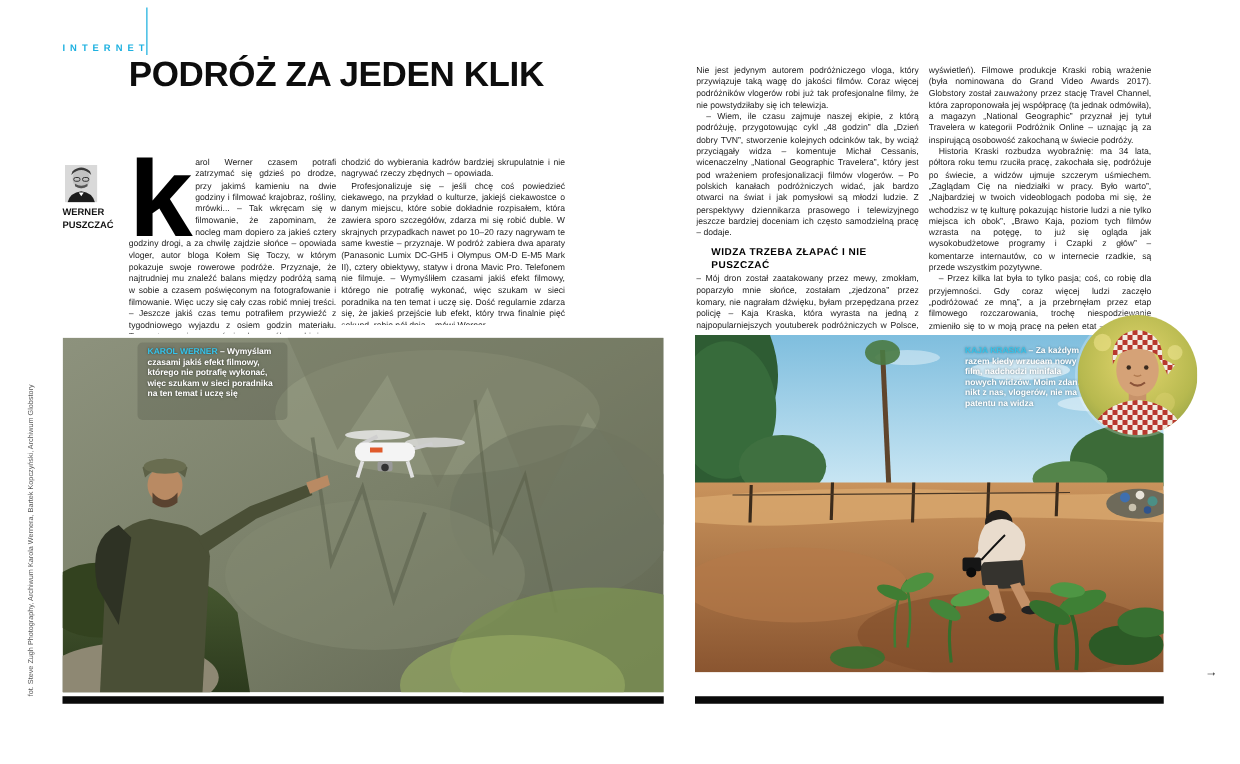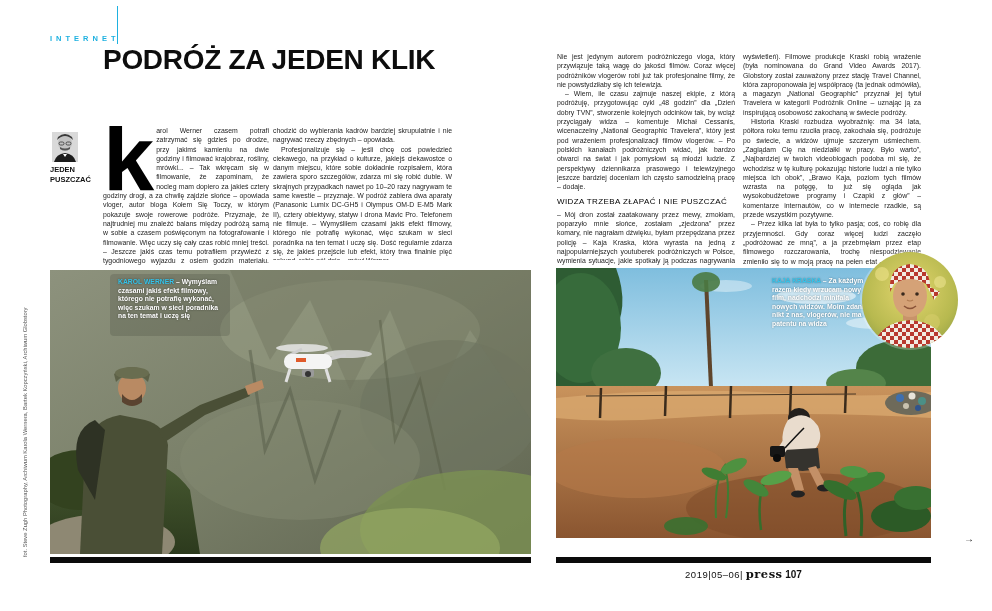--- a/index.html
+++ b/index.html
@@ -21,21 +21,21 @@
   .body-col{position:absolute;text-align:justify;font-size:6.9px;line-height:9.3px;
             color:#1d1d1d;overflow:hidden;}
   .col-1{left:103px;top:126px;width:166px;height:141px;}
   .col-2{left:273px;top:126px;width:179px;height:134px;}
   .col-3{left:557px;top:52px;width:178px;height:214px;}
   .col-4{left:743px;top:52px;width:178px;height:214px;}
   .para{margin:0;}
   .para.indent{text-indent:8px;}
   .dropcap{float:left;font-size:92px;line-height:60px;font-weight:900;color:#000;
            padding:2px 6px 0 0;letter-spacing:-4px;}
-  .subheading{font-size:8px;font-weight:normal;letter-spacing:0.4px;margin:6px 0 3px 0;
+  .subheading{font-size:8px;font-weight:bold;letter-spacing:0.4px;margin:6px 0 3px 12px;
               text-align:left;color:#000;}
   
   .photo{position:absolute;overflow:hidden;}
   .photo-left{left:50px;top:270px;width:481px;height:284px;}
   .photo-right{left:556px;top:268px;width:375px;height:270px;}
   .photo svg{display:block;}
   .photo-caption{position:absolute;font-size:6.8px;line-height:8.6px;font-weight:bold;
                  color:#fff;text-shadow:0 0 2px rgba(0,0,0,.55);}
   .caption-left{left:68px;top:8px;width:104px;}
   .caption-right{left:772px;top:277px;width:104px;position:absolute;font-size:6.8px;
@@ -74,21 +74,21 @@
       <ellipse cx="13" cy="11" rx="7" ry="8" fill="#c2c2c2"></ellipse>
       <path d="M5 8 Q13 0 21 8 L20 5 Q13 -1 6 5 Z" fill="#3a3a3a"></path>
       <rect x="7" y="10" width="5" height="3" rx="1.5" fill="none" stroke="#333" stroke-width="0.8"></rect>
       <rect x="14" y="10" width="5" height="3" rx="1.5" fill="none" stroke="#333" stroke-width="0.8"></rect>
       <path d="M8 17 Q13 20 18 17 L18 15 Q13 18 8 15 Z" fill="#555"></path>
       <path d="M2 30 Q4 22 13 21 Q22 22 24 30 Z" fill="#1c1c1c"></path>
       <path d="M11 22 L13 25 L15 22 Z" fill="#fff"></path>
     </svg>
   </div>
   <div class="author-name">
-    <div>JEDEN</div>
+    <div>WERNER</div>
     <div>PUSZCZAĆ</div>
   </div>
 
   <div class="body-col col-1">
     <span class="dropcap">k</span>
     <p class="para">arol Werner czasem potrafi zatrzymać się gdzieś po drodze, przy jakimś kamieniu na dwie godziny i filmować krajobraz, rośliny, mrówki... – Tak wkręcam się w filmowanie, że zapominam, że nocleg mam dopiero za jakieś cztery godziny drogi, a za chwilę zajdzie słońce – opowiada vloger, autor bloga Kołem Się Toczy, w którym pokazuje swoje rowerowe podróże. Przyznaje, że najtrudniej mu znaleźć balans między podróżą samą w sobie a czasem poświęconym na fotografowanie i filmowanie. Więc uczy się cały czas robić mniej treści. – Jeszcze jakiś czas temu potrafiłem przywieźć z tygodniowego wyjazdu z osiem godzin materiału. Teraz staram się usuwać nieudane próby na bieżąco, pod-</p>
   </div>
 
   <div class="body-col col-2">
     <p class="para">chodzić do wybierania kadrów bardziej skrupulatnie i nie nagrywać rzeczy zbędnych – opowiada.</p>
@@ -285,23 +285,18 @@
       <circle cx="41" cy="42" r="1.8" fill="#3a2a1e"></circle>
       <circle cx="55" cy="42" r="1.8" fill="#3a2a1e"></circle>
       <path d="M42 54 Q48 59 54 54" stroke="#8a5338" stroke-width="1.6" fill="none"></path>
       <path d="M45 48 Q48 50 51 48" stroke="#b07a50" stroke-width="1.2" fill="none"></path>
     </svg>
   </div>
 
   <div class="footer-bar bar-left"></div>
   <div class="footer-bar bar-right"></div>
 
-  <div class="footer-line footer-right">
-    <span class="issue">2019|05–06|</span>
-    <span class="brand">press</span>
-    <span class="pg-num">107</span>
-  </div>
 
   <div class="credits">fot. Steve Zugh Photography, Archiwum Karola Wernera, Bartek Kopczyński, Archiwum Globstory</div>
 
   <div class="cont-arrow">→</div>
 
 </div>
 
 </body></html>

